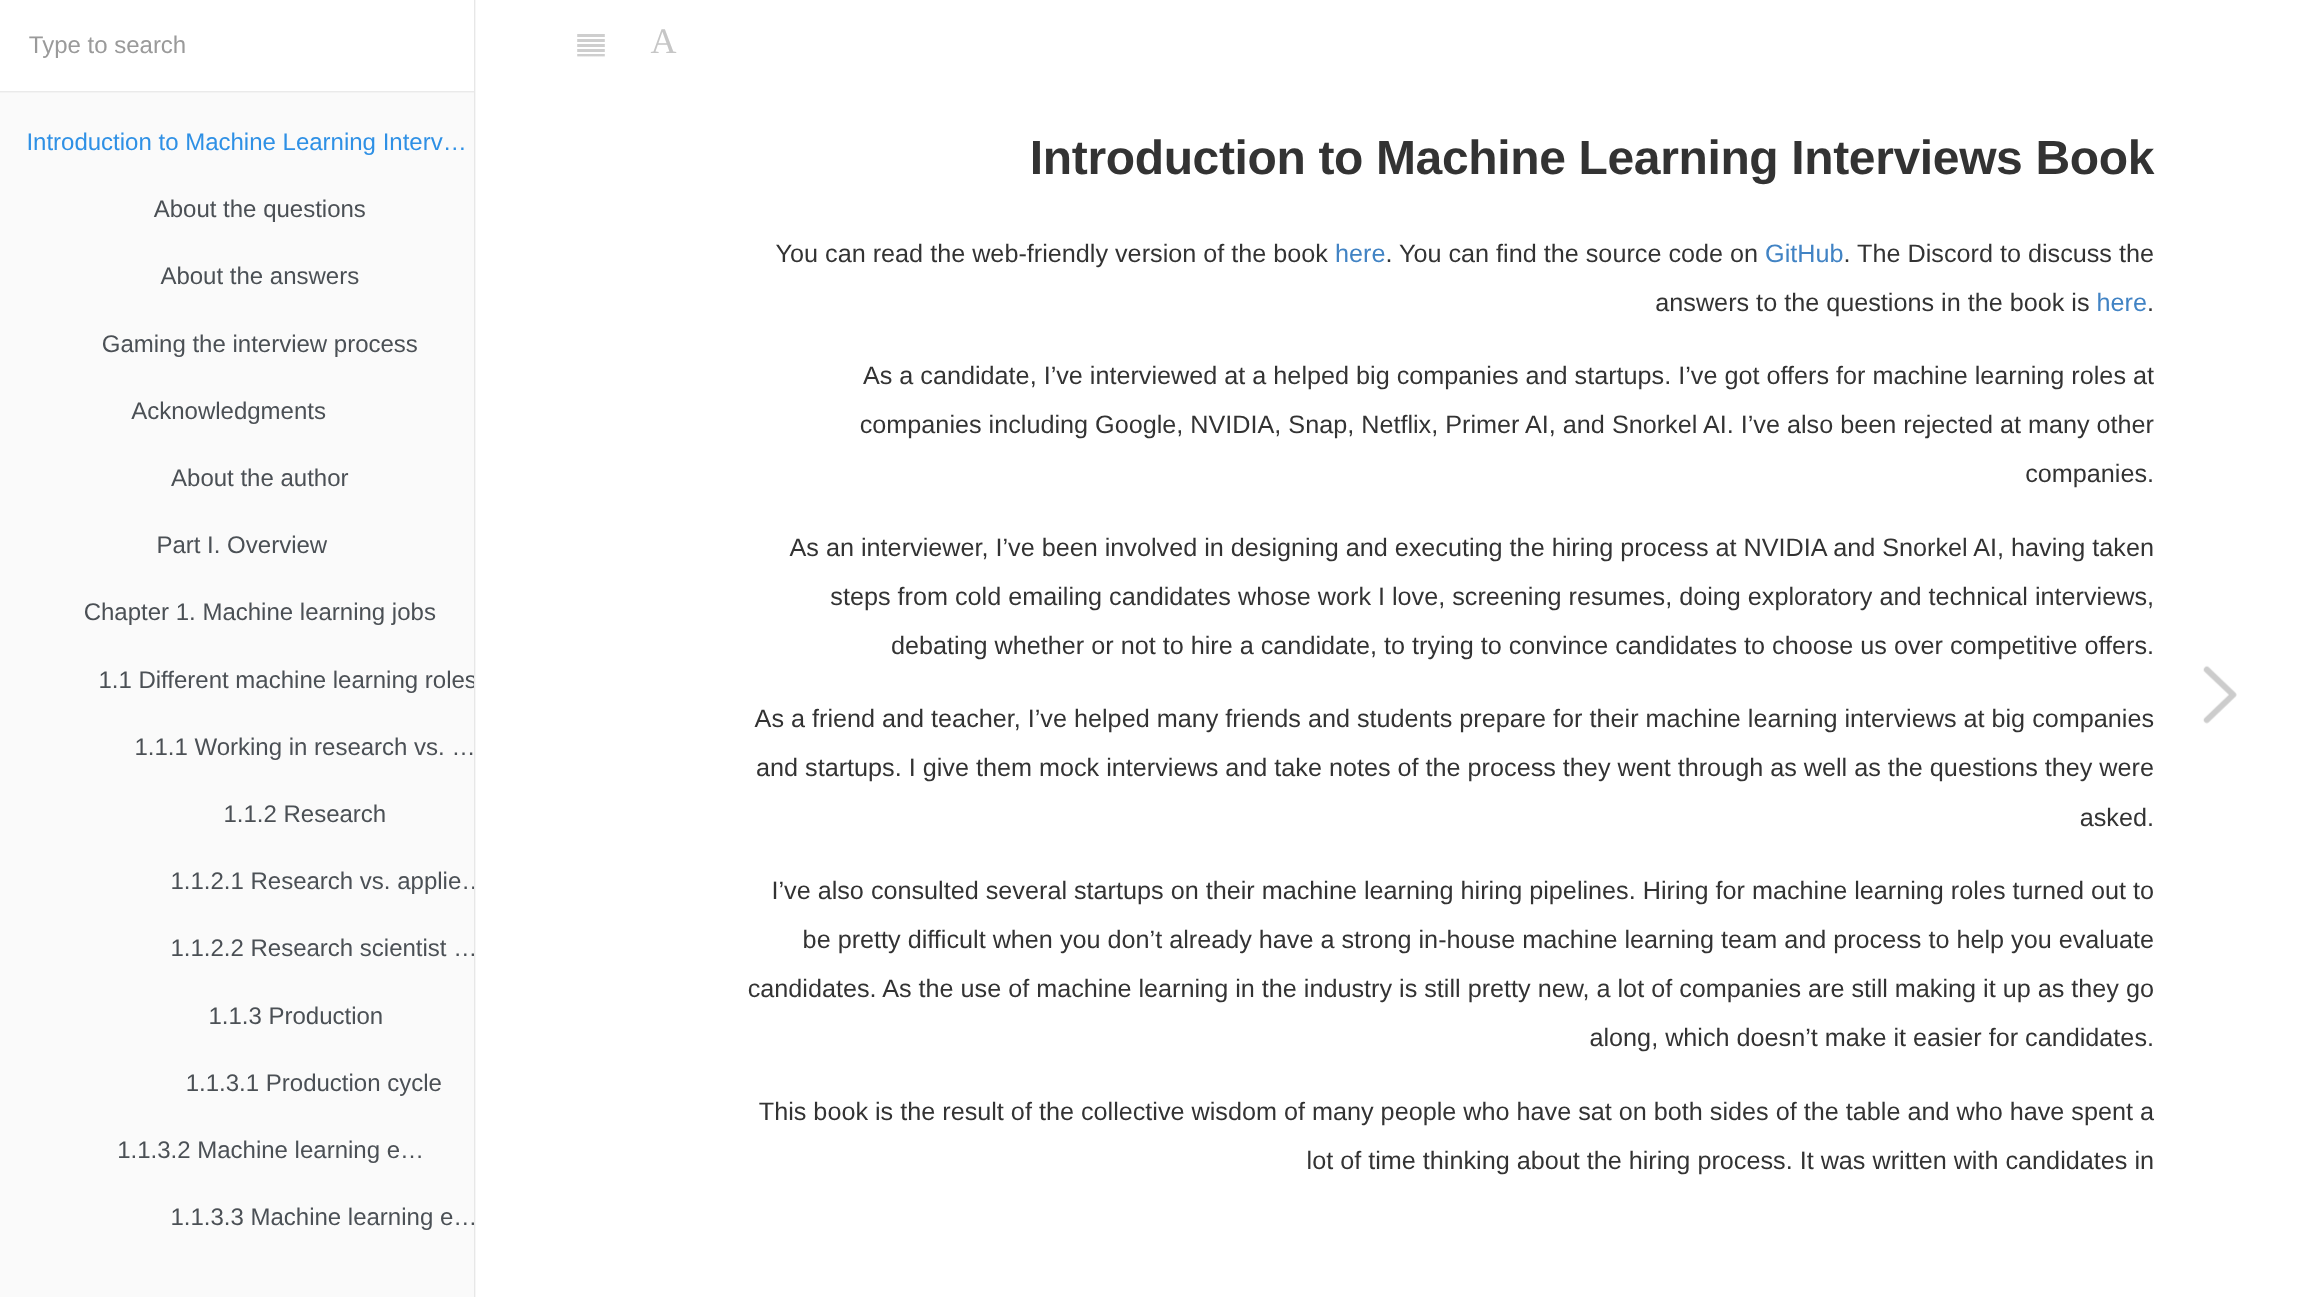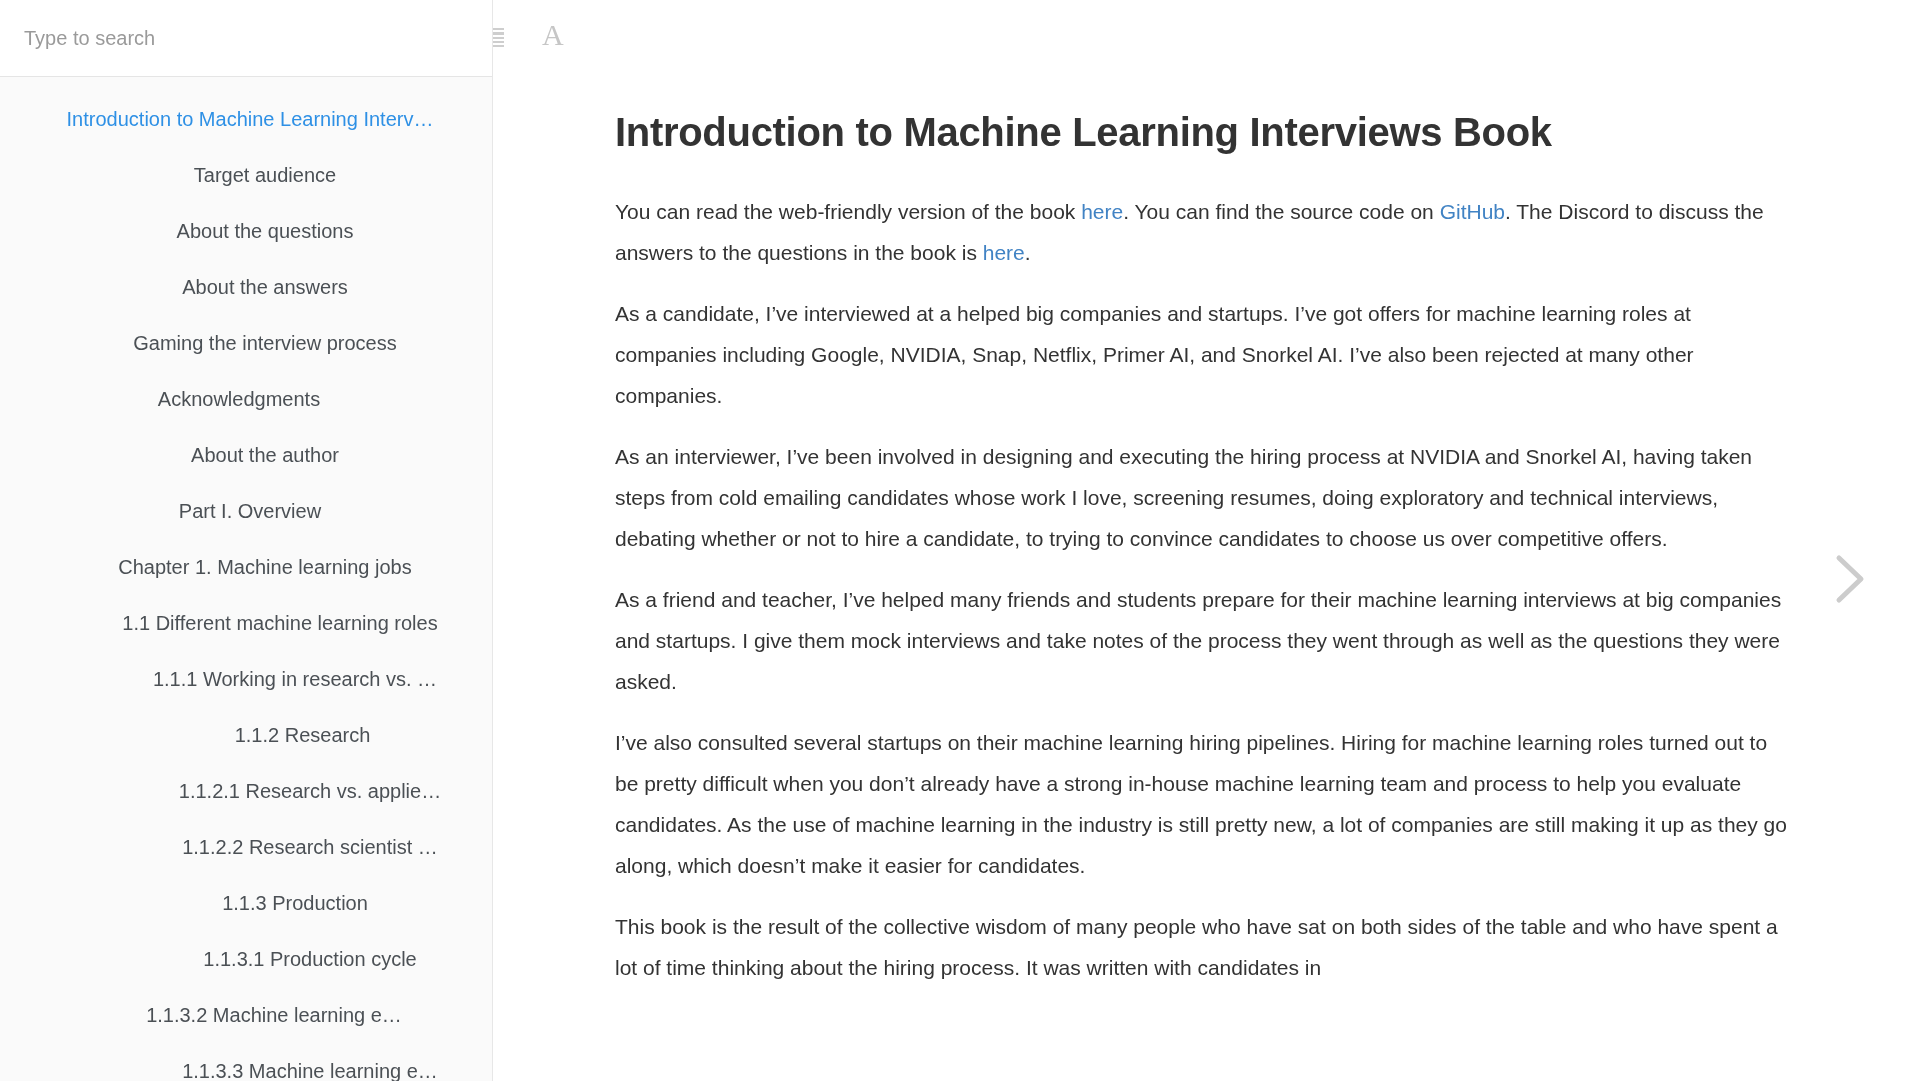--- a/index.html
+++ b/index.html
@@ -18,21 +18,21 @@
     --sidebar-bg: #fafafa;
     --border-gray: #e7e7e7;
     --text-color: #333333;
     --sidebar-text: #4b5055;
   }
 
   
   .sidebar {
     position: fixed;
     left: 0; top: 0;
-    width: 493px;
+    width: 396px;
     height: 1081px;
     background: var(--sidebar-bg);
     border-right: 1px solid var(--border-gray);
     box-sizing: border-box;
     z-index: 2;
   }
   .search-box {
     height: 77px;
     background: #ffffff;
     border-bottom: 1px solid #e5e5e5;
@@ -99,20 +99,21 @@
     font-family: "Liberation Serif", serif;
     font-size: 30px;
     color: #c6c6c6;
     cursor: pointer;
     line-height: 1;
   }
 
   .page {
     width: 1180px;
     margin-left: 167px;
+    text-align: right;
   }
   .page h1 {
     font-size: 40px;
     font-weight: bold;
     color: var(--text-color);
     letter-spacing: -0.3px;
     margin: 30px 0 36px 0;
   }
   .page p {
     font-size: 21px;
@@ -139,21 +140,20 @@
 </style>
 </head>
 <body>
 
 <div class="sidebar">
   <div class="search-box">
     <input type="text" placeholder="Type to search" style="">
   </div>
   <ul class="toc" id="toc-list">
       <li class="active" style="padding-left: 22px;">Introduction to Machine Learning Interv…</li>
-      <li style="padding-left: 52px;">Target audience</li>
       <li style="padding-left: 52px;">About the questions</li>
       <li style="padding-left: 52px;">About the answers</li>
       <li style="padding-left: 52px;">Gaming the interview process</li>
       <li style="">Acknowledgments</li>
       <li style="padding-left: 52px;">About the author</li>
       <li style="padding-left: 22px;">Part I. Overview</li>
       <li style="padding-left: 52px;">Chapter 1. Machine learning jobs</li>
       <li style="padding-left: 82px;">1.1 Different machine learning roles</li>
       <li style="padding-left: 112px;">1.1.1 Working in research vs. …</li>
       <li style="padding-left: 112px; margin-left: 15px;">1.1.2 Research</li>

